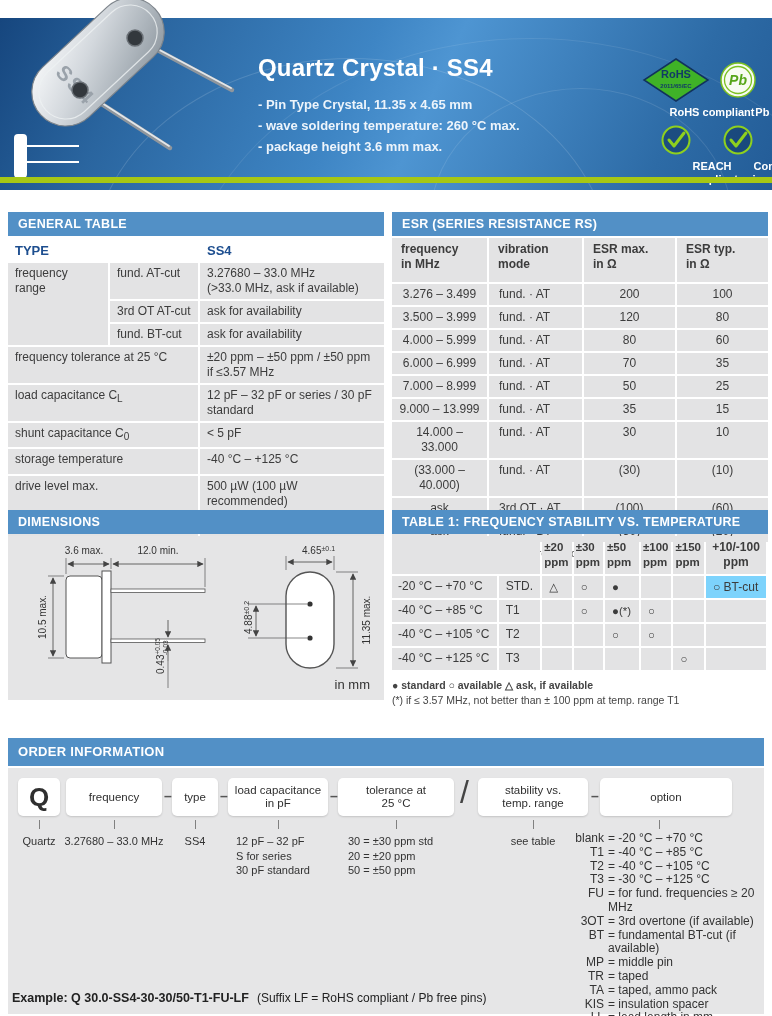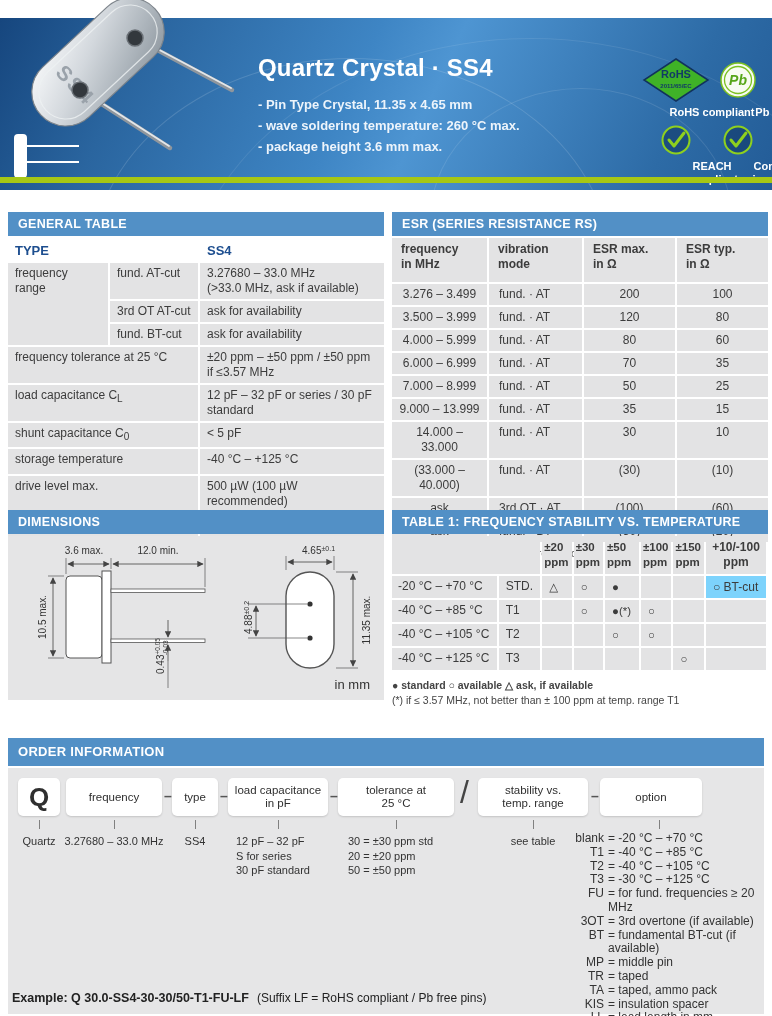--- a/index.html
+++ b/index.html
@@ -476,21 +476,21 @@
       <div class="obox" style="left:330px;width:116px">
         <div>tolerance at</div>
         <div>25 °C</div>
       </div>
       <div class="oslash" style="left:452px">/</div>
       <div class="obox" style="left:470px;width:110px">
         <div>stability vs.</div>
         <div>temp. range</div>
       </div>
       <div class="osep" style="left:583px">–</div>
-      <div class="obox" style="left:592px;width:102px">option</div>
+      <div class="obox" style="left:592px;width:132px">option</div>
 
       <div class="tick" style="left:31px"></div>
       <div class="tick" style="left:106px"></div>
       <div class="tick" style="left:187px"></div>
       <div class="tick" style="left:270px"></div>
       <div class="tick" style="left:388px"></div>
       <div class="tick" style="left:525px"></div>
       <div class="tick" style="left:651px"></div>
 
       <div class="odesc ctr" style="left:1px;width:60px">Quartz</div>

